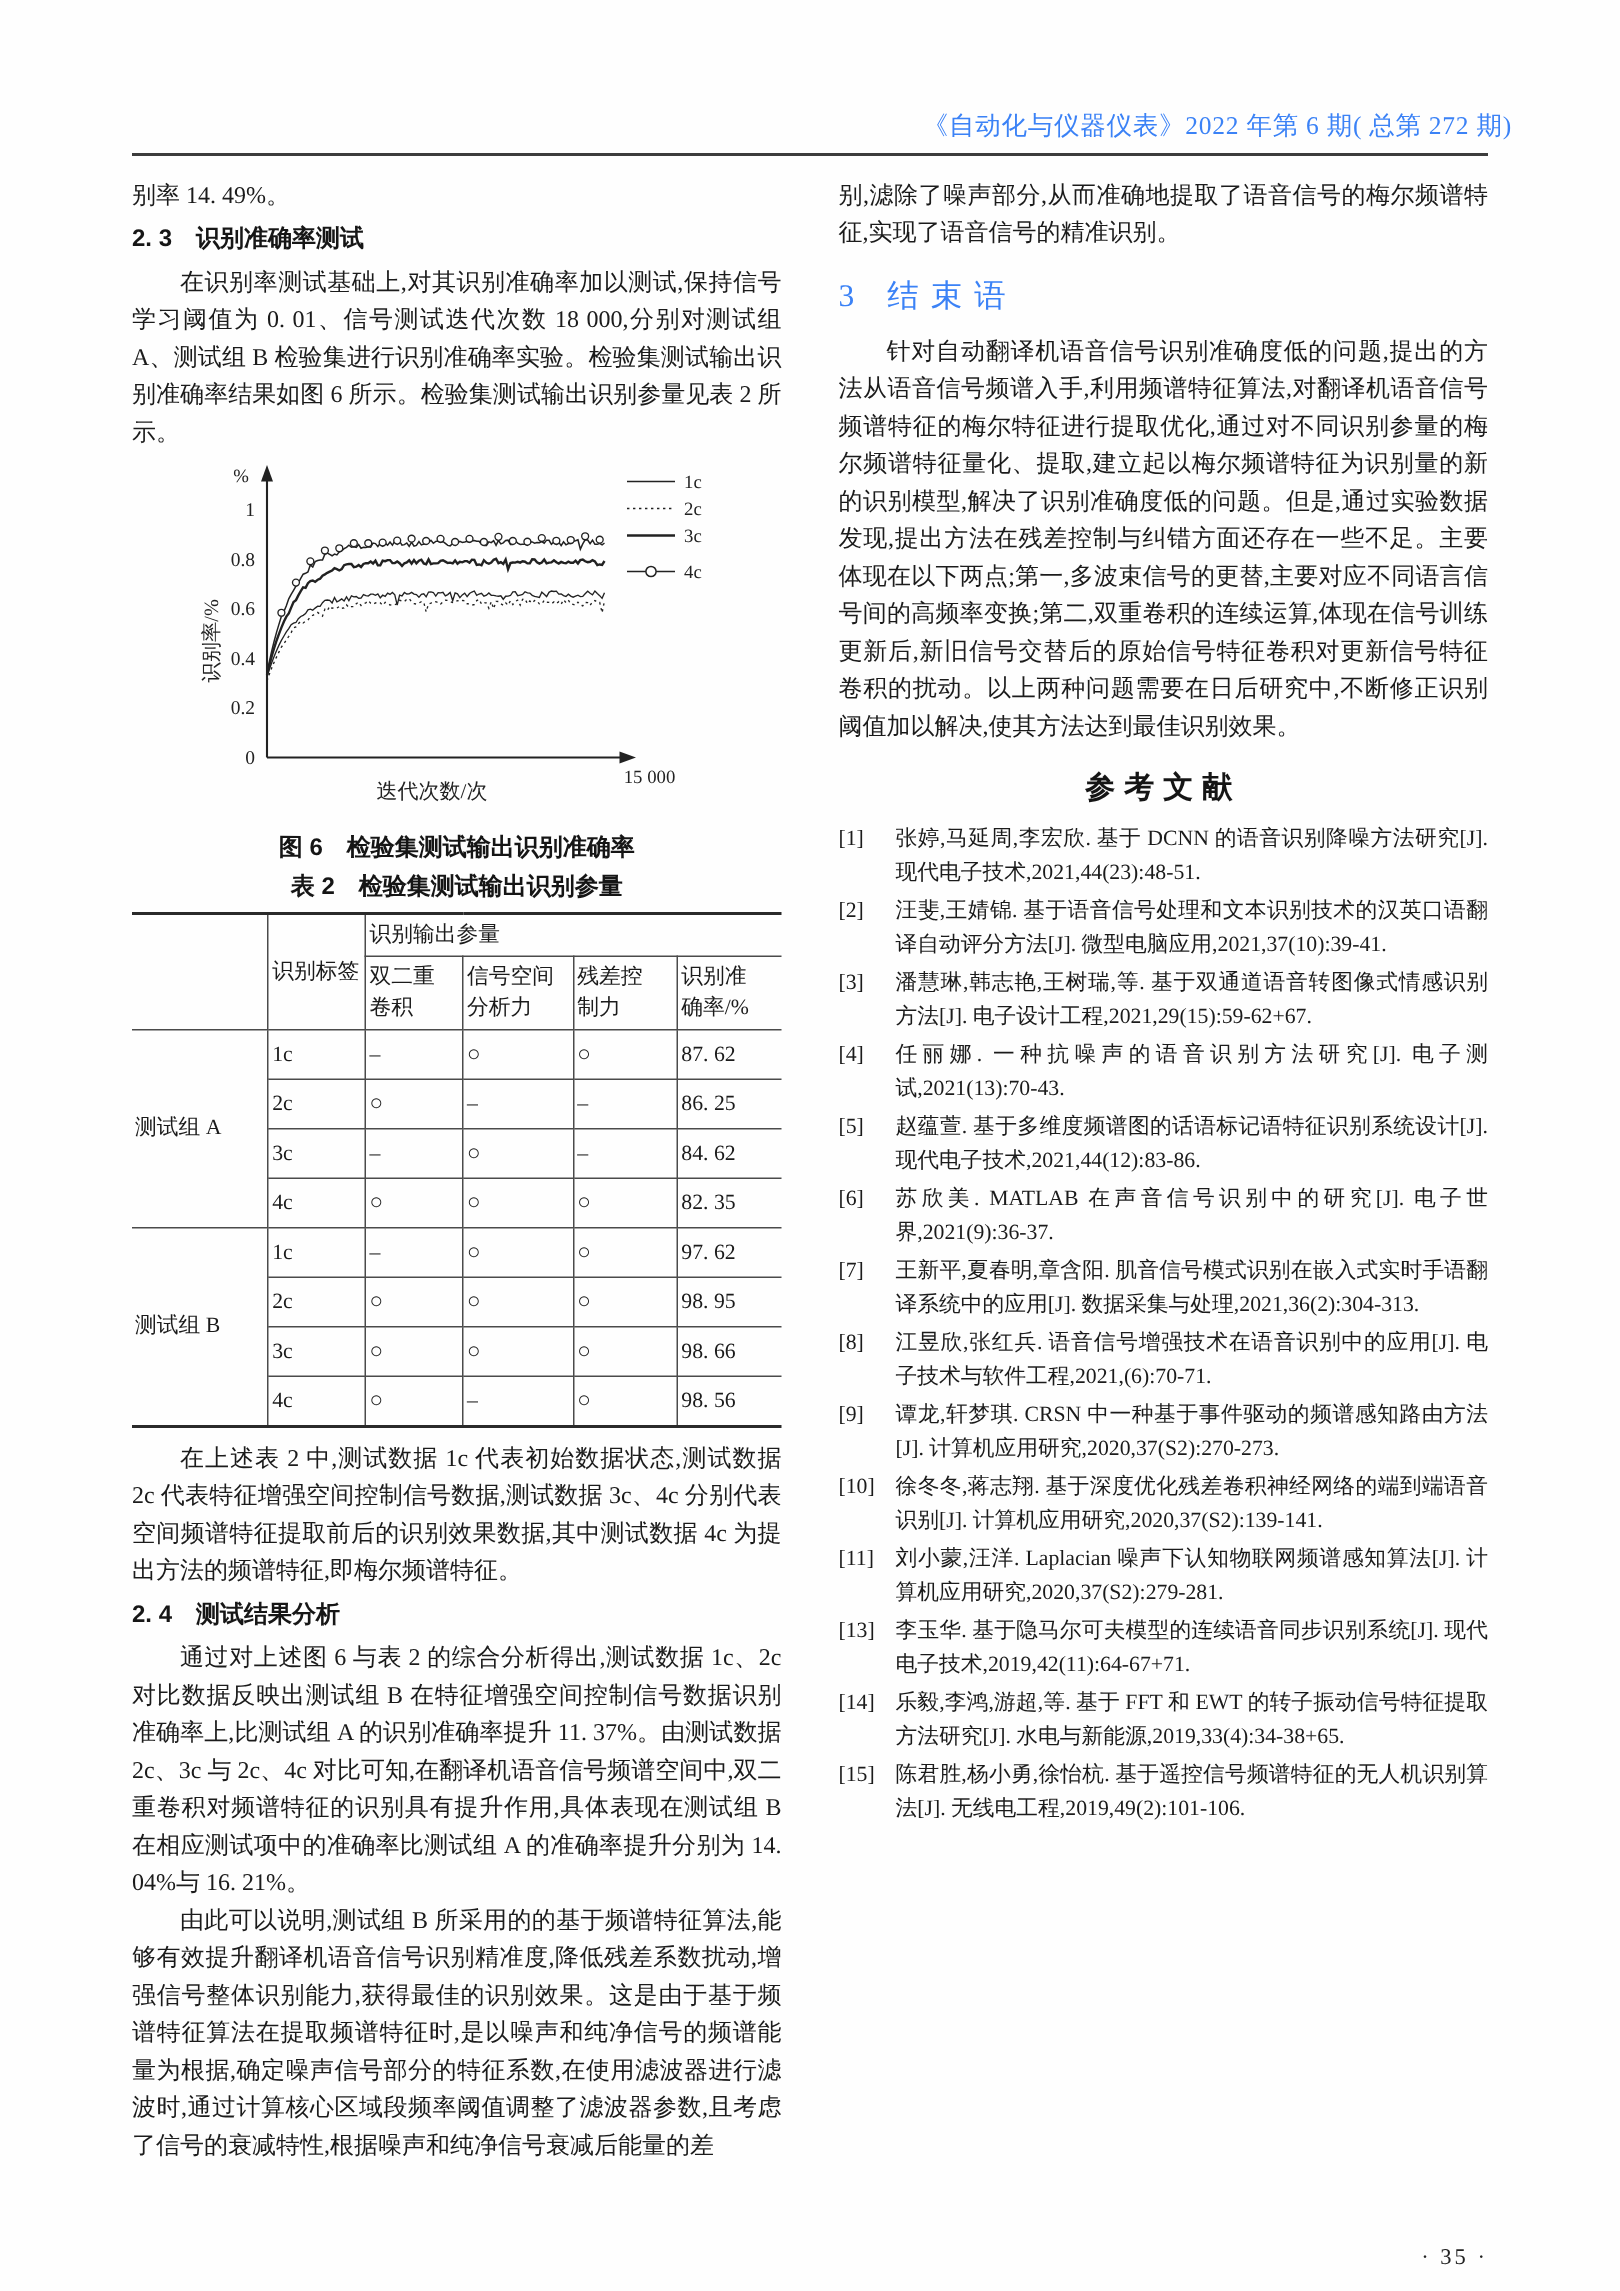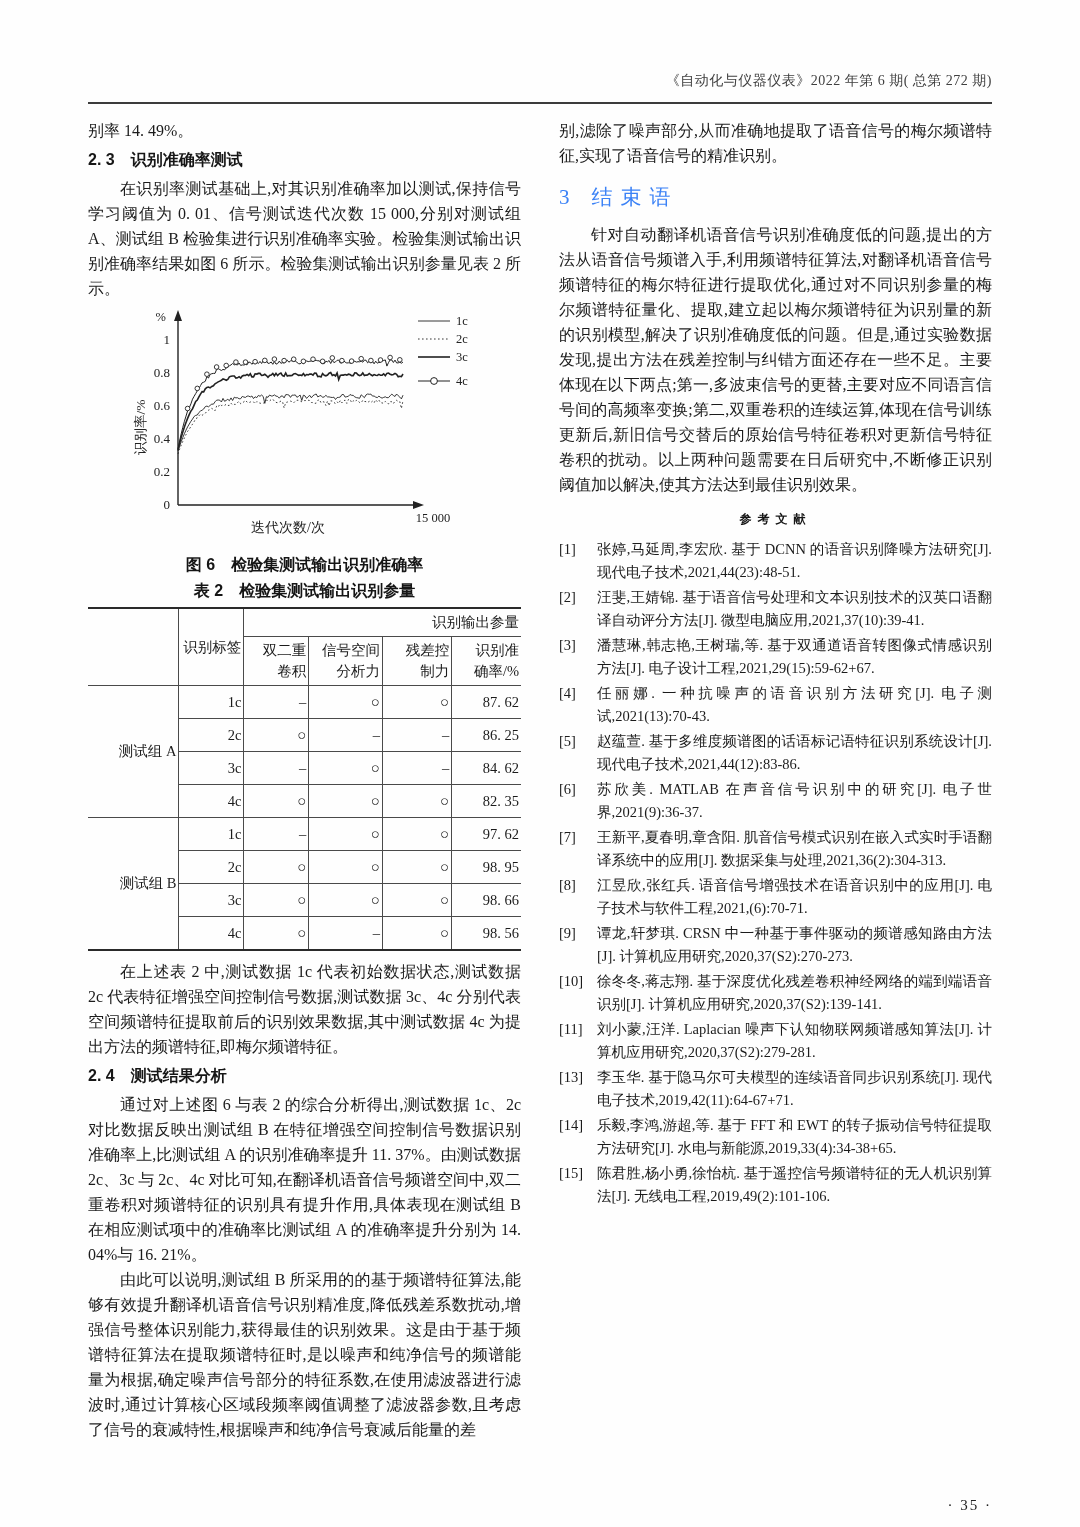--- a/index.html
+++ b/index.html
@@ -2,22 +2,22 @@
 <html lang="zh"><head>
 <meta charset="utf-8">
 <style>
   html,body{margin:0;padding:0;background:#ffffff;}
   .page{
     position:relative;width:1080px;height:1527px;background:#fefefe;
     font-family:"Liberation Serif","DejaVu Serif",serif;color:#1b1b1b;
     overflow:hidden;
   }
   .page-header{
-    position:absolute;top:72px;left:88px;width:904px;text-align:right;
-    font-size:14px;letter-spacing:0.5px;color:#404040;
+    position:absolute;top:72px;left:104px;width:904px;text-align:right;
+    font-size:17px;letter-spacing:0.5px;color:#3b82f6;
   }
   .header-rule{
     position:absolute;top:102px;left:88px;width:904px;height:2px;background:#3c3c3c;
   }
   .columns{
     position:absolute;top:118px;left:88px;width:904px;display:flex;gap:38px;
   }
   .col{width:433px;}
   p.body{
     margin:0;font-size:16px;line-height:25px;text-align:justify;color:#1b1b1b;
@@ -36,29 +36,29 @@
   .caption{
     text-align:center;font-size:16px;line-height:26px;
     font-family:"Liberation Sans","DejaVu Sans",sans-serif;font-weight:bold;color:#151515;
   }
   table.param-table{
     width:100%;border-collapse:collapse;margin:3px 0 8px 0;
     border-top:2.4px solid #2a2a2a;border-bottom:2.4px solid #2a2a2a;
     font-size:14.5px;color:#1b1b1b;
   }
   .param-table th,.param-table td{
-    border:1px solid #4a4a4a;text-align:right;vertical-align:middle;
+    border:1px solid #4a4a4a;text-align:left;vertical-align:middle;
     padding:3px 2px;font-weight:normal;white-space:pre-line;line-height:21px;
   }
   .param-table td{height:26px;}
   .param-table .edge-left{border-left:0;}
   .param-table .edge-right{border-right:0;}
   .param-table .circ{font-size:15px;}
   .refs-heading{
-    text-align:center;font-size:12px;margin:14px 0 10px 0;letter-spacing:6px;
+    text-align:center;font-size:20px;margin:14px 0 10px 0;letter-spacing:6px;
     font-family:"Liberation Sans","DejaVu Sans",sans-serif;font-weight:bold;color:#151515;
   }
   ol.refs{list-style:none;margin:0;padding:0;}
   ol.refs li{
     display:flex;font-size:14.5px;line-height:23px;margin:0 0 2px 0;color:#1b1b1b;
   }
   ol.refs .ref-num{flex:0 0 38px;}
   ol.refs .ref-text{flex:1;text-align:justify;}
   .page-number{
     position:absolute;top:1497px;right:88px;font-size:15px;letter-spacing:2px;color:#222;
@@ -73,21 +73,21 @@
   <div class="page-header">
     <span>《自动化与仪器仪表》2022 年第 6 期( 总第 272 期)</span>
   </div>
   <div class="header-rule"></div>
 
   <div class="columns">
 
     <div class="col">
       <p class="body">别率 14. 49%。</p>
       <h4 class="subsec">2. 3　识别准确率测试</h4>
-      <p class="body indent">在识别率测试基础上,对其识别准确率加以测试,保持信号学习阈值为 0. 01、信号测试迭代次数 15 000,分别对测试组 A、测试组 B 检验集进行识别准确率实验。检验集测试输出识别准确率结果如图 6 所示。检验集测试输出识别参量见表 2 所示。</p>
+      <p class="body indent">在识别率测试基础上,对其识别准确率加以测试,保持信号学习阈值为 0. 01、信号测试迭代次数 18 000,分别对测试组 A、测试组 B 检验集进行识别准确率实验。检验集测试输出识别准确率结果如图 6 所示。检验集测试输出识别参量见表 2 所示。</p>
 
       <div class="figure">
         <div id="chart-host">
   <svg width="433" height="243" viewBox="0 0 433 243" xmlns="http://www.w3.org/2000/svg">
     <line x1="90" y1="200" x2="90" y2="14" stroke="#222" stroke-width="1.4"></line>
     <polygon points="90,5 86,16 94,16" fill="#222"></polygon>
     <line x1="90" y1="200" x2="326" y2="200" stroke="#222" stroke-width="1.4"></line>
     <polygon points="336,200 325,196 325,204" fill="#222"></polygon>
     <text x="78" y="16" font-size="12.5" text-anchor="end">%</text>
     <text x="82" y="204.0" font-size="13" text-anchor="end">0</text>

